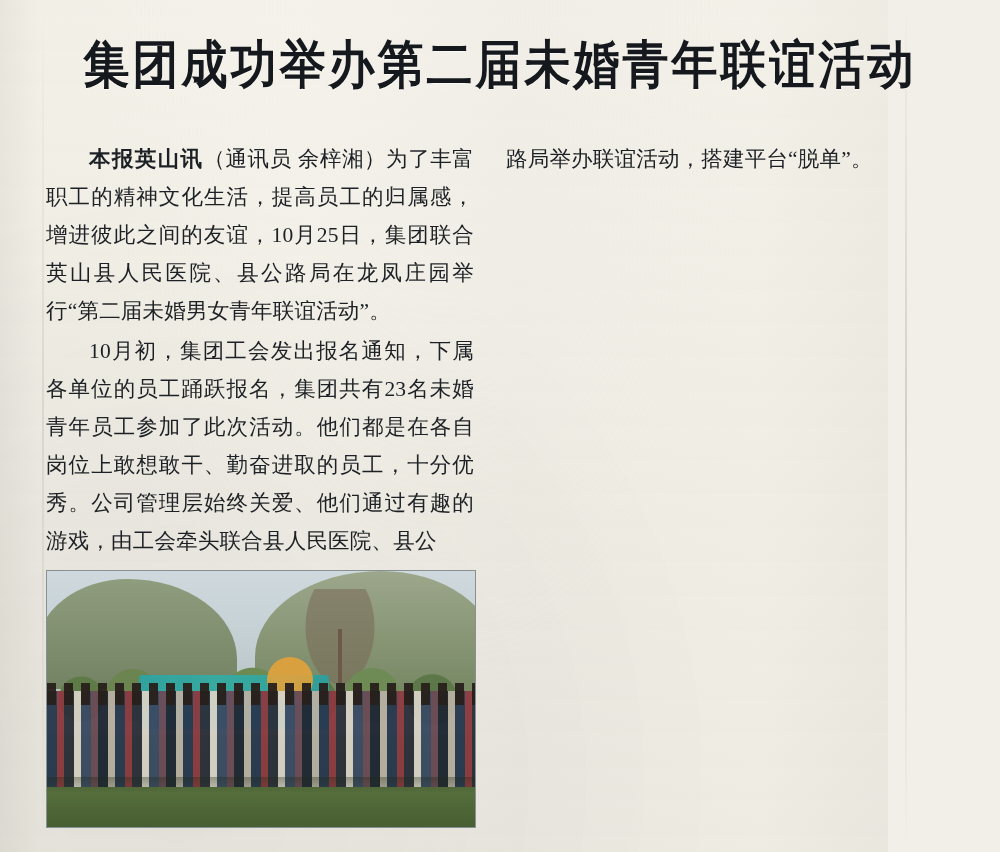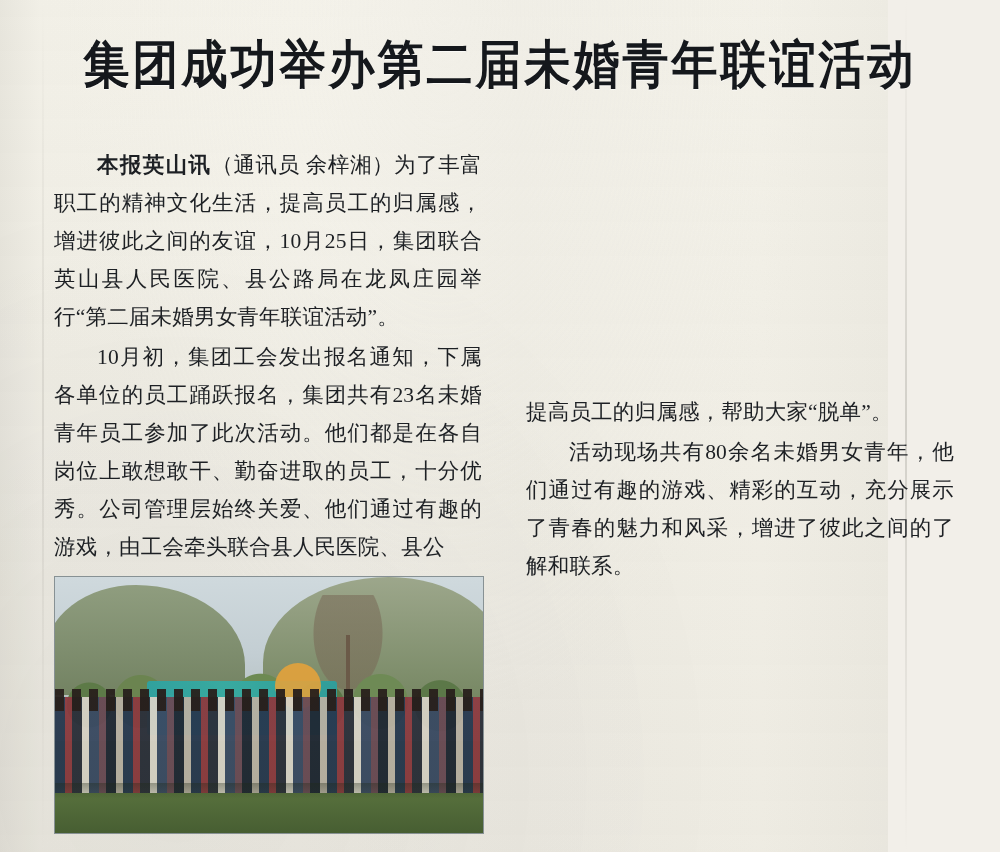--- a/index.html
+++ b/index.html
@@ -75,26 +75,25 @@
     color: #15181c;
     text-shadow: 0 1px 0 rgba(255,255,255,0.6);
     white-space: nowrap;
     transform: scaleY(1.12);
     transform-origin: center top;
   }
 
   .columns {
     position: absolute;
     top: 140px;
-    left: 54px;
+    left: 46px;
     width: 900px;
     height: 700px;
     display: flex;
-    gap: 44px;
-    align-items: center;
+    gap: 32px;
   }
   .col {
     width: 428px;
     position: relative;
   }
   .col p {
     margin: 0 0 2px 0;
     font-size: 21.5px;
     line-height: 38px;
     color: #1d2024;
@@ -252,18 +251,17 @@
         <div class="treeline"></div>
         <div class="banner"></div>
         <div class="grass"></div>
         <div class="crowd"></div>
         <div class="heads"></div>
         <div class="shadow"></div>
       </div>
     </div>
 
     <div class="col col-right">
-      <p>提高员工的归属感，帮助大家“脱单”。</p>
-      <p class="indent">活动现场共有80余名未婚男女青年，他们通过有趣的游戏、精彩的互动，充分展示了青春的魅力和风采，增进了彼此之间的了解和联系。</p>
+      <p>路局举办联谊活动，搭建平台“脱单”。</p>
     </div>
 
   </div>
 </div>
 
 </body></html>

